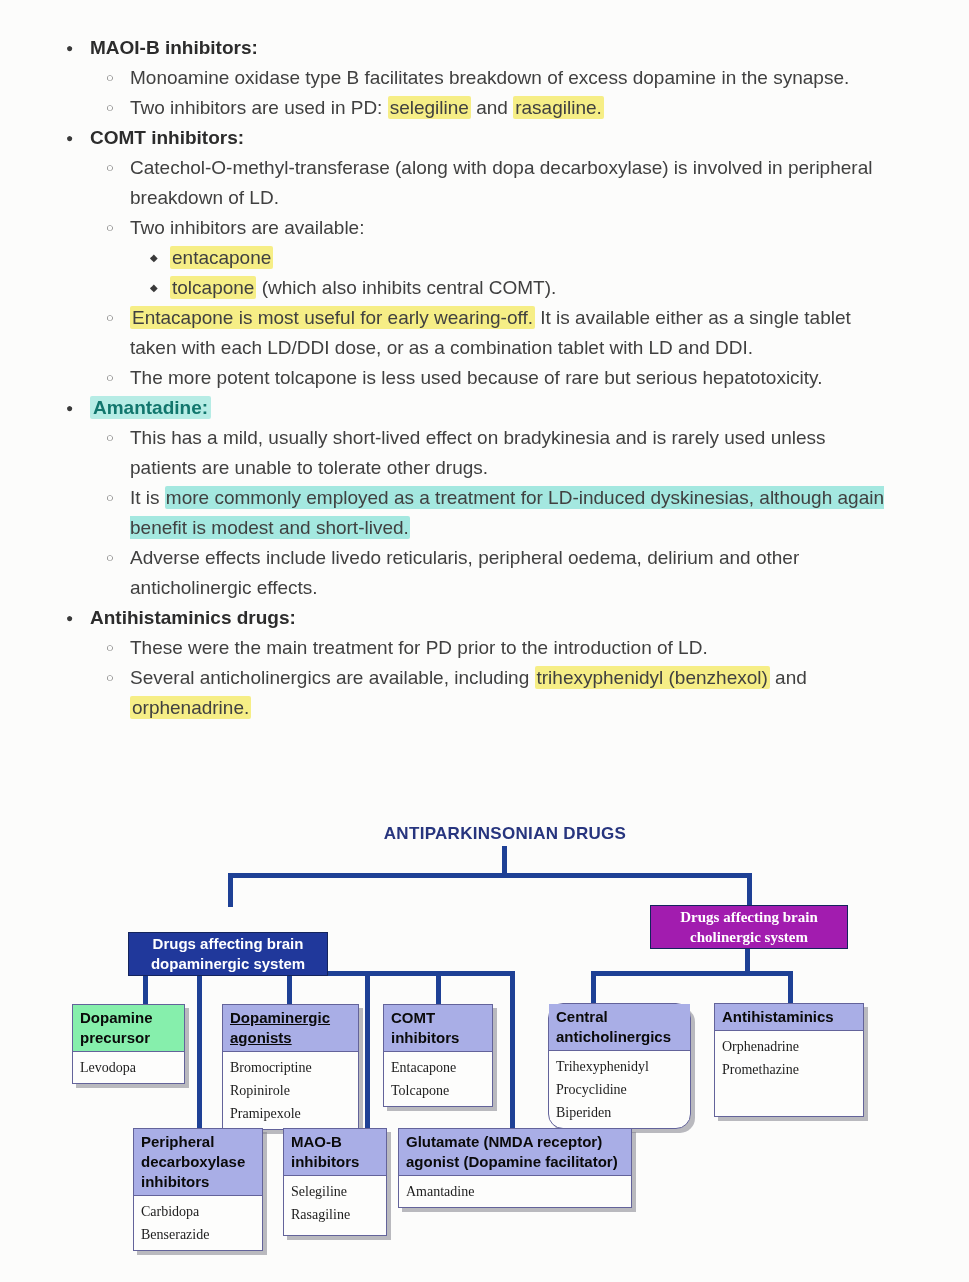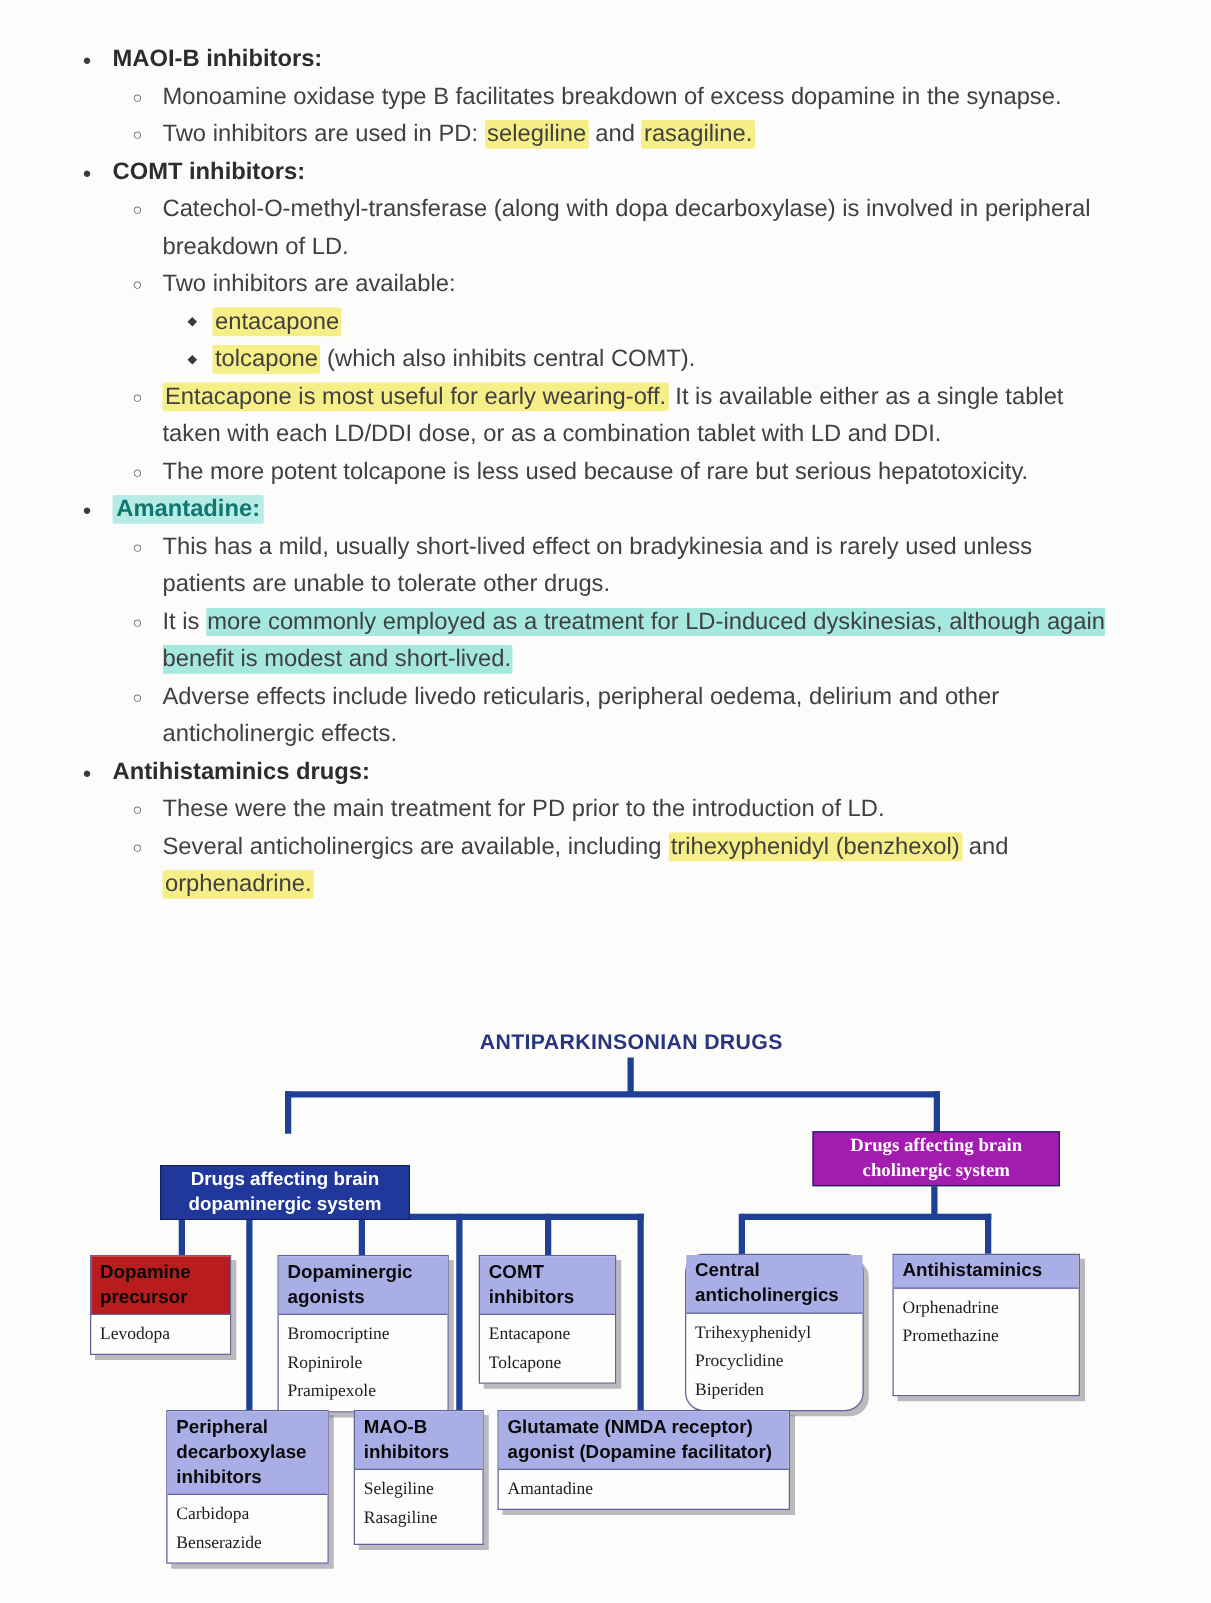--- a/index.html
+++ b/index.html
@@ -143,27 +143,27 @@
       <div class="dline" style="left: 510px; top: 971px; width: 5px; height: 161px; background: rgb(30, 64, 149);"></div>
       <div class="dline" style="left: 745px; top: 949px; width: 5px; height: 24px; background: rgb(30, 64, 149);"></div>
       <div class="dline" style="left: 593px; top: 971px; width: 200px; height: 5px; background: rgb(30, 64, 149);"></div>
       <div class="dline" style="left: 591px; top: 971px; width: 5px; height: 36px; background: rgb(30, 64, 149);"></div>
       <div class="dline" style="left: 788px; top: 971px; width: 5px; height: 36px; background: rgb(30, 64, 149);"></div>
     </div>
   <div id="diagram-boxes">
       <div class="branch" style="left: 128px; top: 905px; width: 200px; height: 44px; background: rgb(32, 56, 155); color: rgb(255, 255, 255); margin-top: 27px;">Drugs affecting brain dopaminergic system</div>
       <div class="branch" style="left: 650px; top: 905px; width: 198px; height: 44px; background: #a21caf; color: rgb(255, 255, 255); font-family: Liberation Serif, serif;">Drugs affecting brain cholinergic system</div>
       <div class="node" style="left: 72px; top: 1004px; width: 113px; min-height: 76px;">
-        <div class="node-header" style="background: #b91c1c;">Dopamine precursor</div>
+        <div class="node-header" style="background: #86efac;">Dopamine precursor</div>
         <div class="node-body">
           <div>Levodopa</div>
         </div>
       </div>
       <div class="node" style="left: 222px; top: 1004px; width: 137px; min-height: 112px;">
-        <div class="node-header" style="background: rgb(169, 174, 230);">Dopaminergic agonists</div>
+        <div class="node-header" style="background: rgb(169, 174, 230); text-decoration: underline;">Dopaminergic agonists</div>
         <div class="node-body">
           <div>Bromocriptine</div>
           <div>Ropinirole</div>
           <div>Pramipexole</div>
         </div>
       </div>
       <div class="node" style="left: 383px; top: 1004px; width: 110px; min-height: 96px;">
         <div class="node-header" style="background: rgb(169, 174, 230);">COMT inhibitors</div>
         <div class="node-body">
           <div>Entacapone</div>

